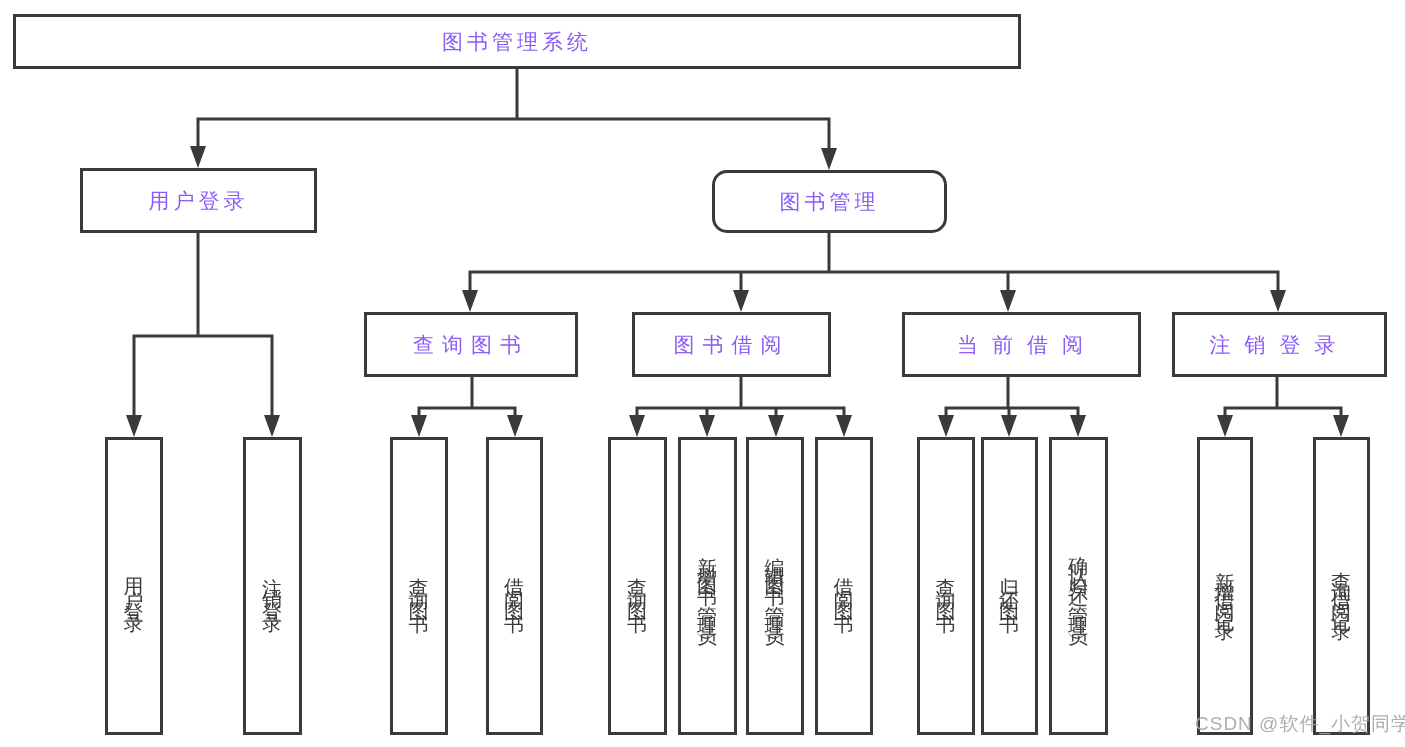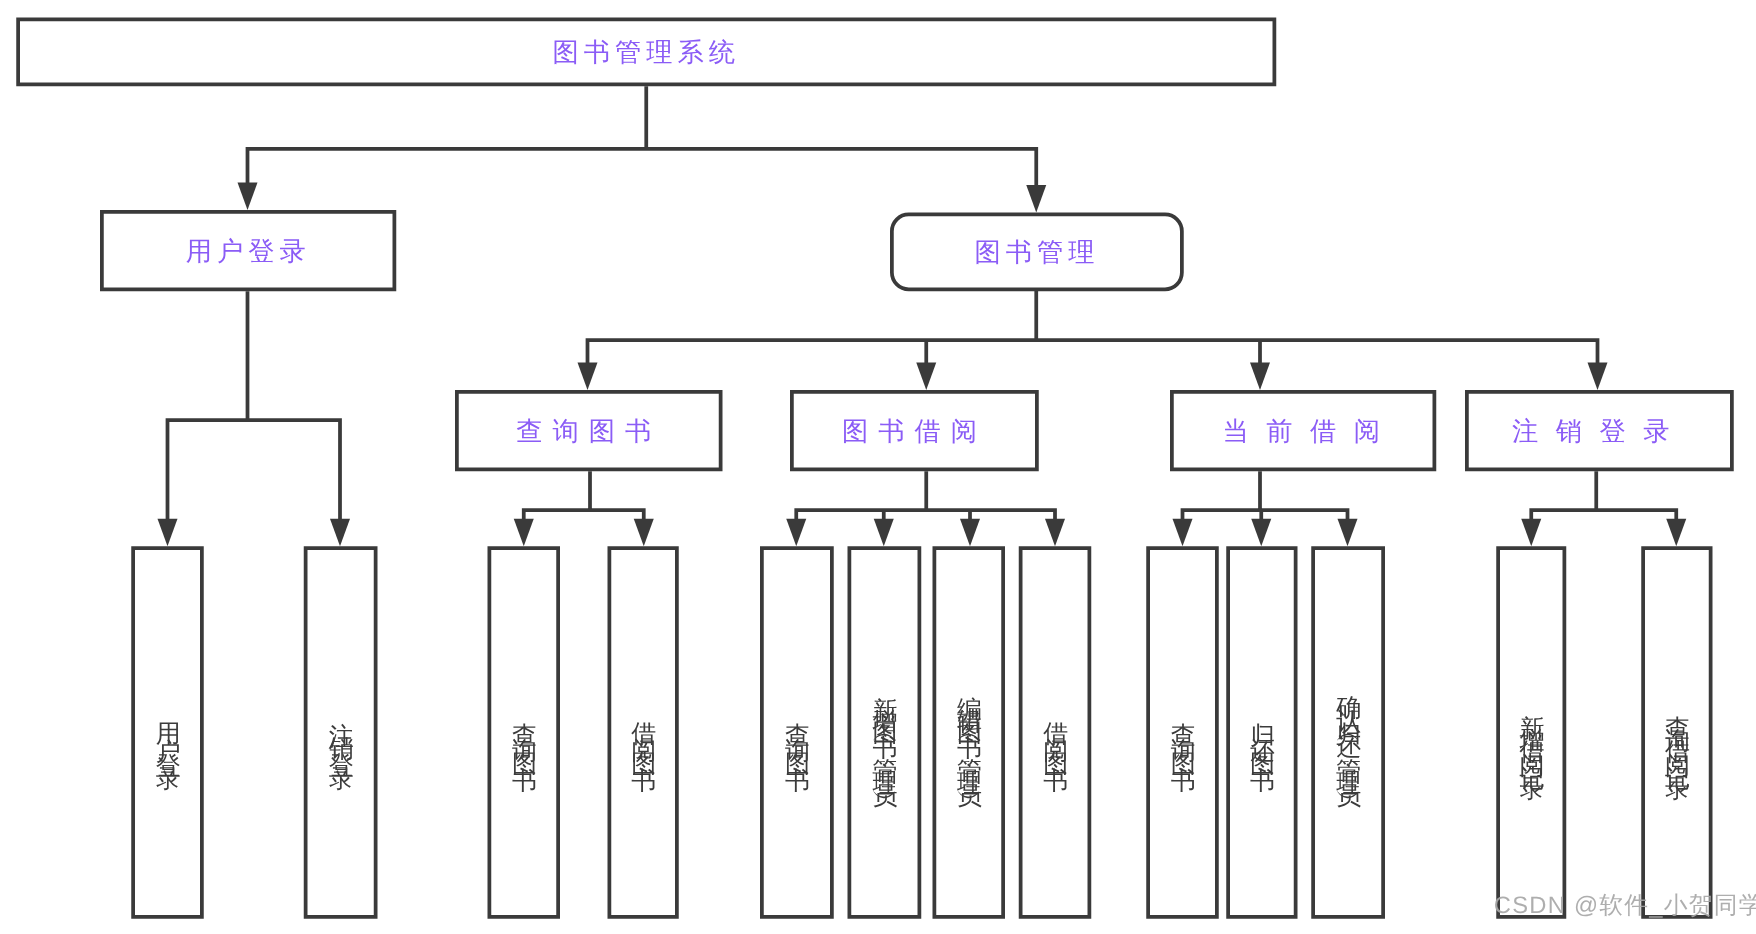--- a/index.html
+++ b/index.html
@@ -94,21 +94,21 @@
   <div class="node" style="left:712px;top:170px;width:235px;height:63px;border-radius:15px;">
     <span class="hlabel">图书管理</span>
   </div>
 
   <div class="node" style="left:364px;top:312px;width:214px;height:65px;">
     <span class="hlabel ls8">查询图书</span>
   </div>
   <div class="node" style="left:632px;top:312px;width:199px;height:65px;">
     <span class="hlabel ls8">图书借阅</span>
   </div>
-  <div class="node" style="left:936px;top:312px;width:213px;height:65px;padding-left:11px;">
+  <div class="node" style="left:902px;top:312px;width:239px;height:65px;padding-left:11px;">
     <span class="hlabel ls14">当前借阅</span>
   </div>
   <div class="node" style="left:1172px;top:312px;width:215px;height:65px;">
     <span class="hlabel ls14">注销登录</span>
   </div>
 
   <div class="node vnode" style="left:105px;width:58px;">
     <span class="vtext">用户登录</span>
   </div>
   <div class="node vnode" style="left:243px;width:59px;">

